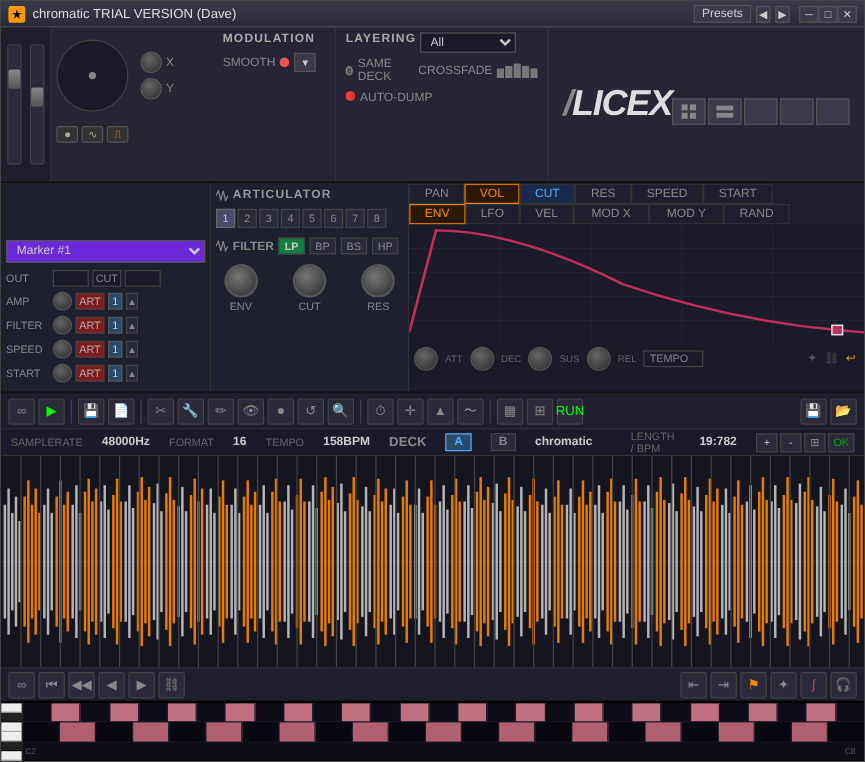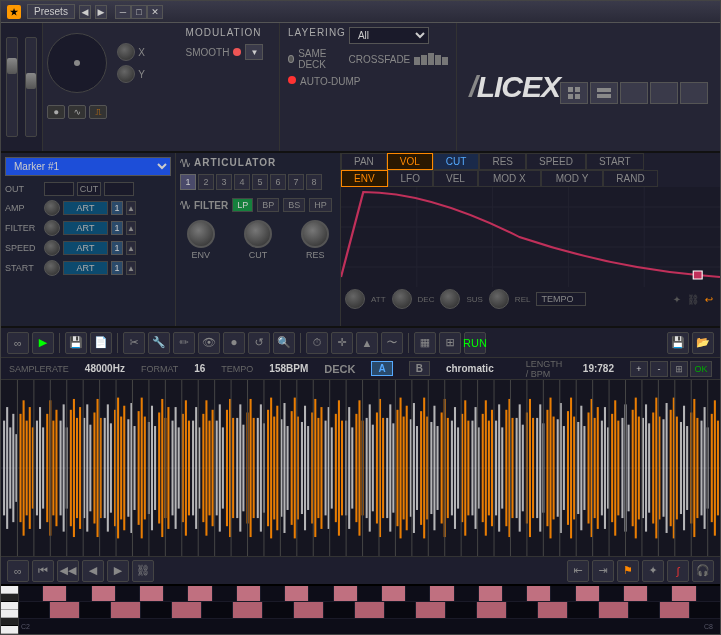--- a/index.html
+++ b/index.html
@@ -172,21 +172,21 @@
 
     
     .modulation-section {
       width: 120px;
       padding: 4px 8px;
       border-right: 1px solid #333;
     }
     .section-title {
       color: #aaa;
       font-size: 10px;
-      font-weight: normal;
+      font-weight: bold;
       letter-spacing: 1px;
       margin-bottom: 6px;
     }
     .smooth-row {
       display: flex;
       align-items: center;
       gap: 4px;
       margin-top: 4px;
     }
     .smooth-label {
@@ -309,27 +309,28 @@
       border: 1px solid #666;
       cursor: pointer;
     }
     .region-title {
       color: #999;
       font-size: 10px;
       font-weight: bold;
       letter-spacing: 1px;
     }
     .region-dropdown {
-      background: #1d4ed8;
+      background: #6d28d9;
       border: 1px solid #555;
       color: #ccc;
       font-size: 10px;
       padding: 2px 4px;
       width: 100%;
       margin-bottom: 6px;
+      margin-top: 43px;
     }
     .param-row {
       display: flex;
       align-items: center;
       gap: 3px;
       margin-bottom: 4px;
     }
     .param-label {
       color: #888;
       font-size: 9px;
@@ -348,24 +349,24 @@
     }
     .small-knob {
       width: 16px;
       height: 16px;
       background: radial-gradient(circle at 40% 35%, #666, #2a2a2a);
       border: 1px solid #555;
       border-radius: 50%;
       cursor: pointer;
     }
     .art-box {
-      background: #0c4a6e;
+      background: #7f1d1d;
       border: 1px solid #444;
       height: 14px;
-      width: 45px;
+      width: 24px;
       display: flex;
       align-items: center;
       justify-content: center;
       font-size: 9px;
       color: #aaa;
     }
     .num-box {
       background: #1a1a2a;
       border: 1px solid #555;
       height: 14px;
@@ -439,20 +440,21 @@
       background: #2a2a3a;
       border: 1px solid #444;
       color: #888;
       font-size: 9px;
       padding: 1px 4px;
       cursor: pointer;
     }
     .filter-btn-active {
       background: #15803d;
       color: #ccc;
+      font-weight: bold;
     }
     .filter-knobs {
       display: flex;
       gap: 16px;
       margin-top: 8px;
       justify-content: space-around;
     }
     .knob-with-label {
       display: flex;
       flex-direction: column;
@@ -598,20 +600,21 @@
       flex-direction: column;
     }
   </style>
 </head>
 <body>
 
 <div class="app-window">
 
   <div class="title-bar">
     <div class="title-bar-icon">★</div>
+    <span class="title-text">chromatic TRIAL VERSION (Dave)</span>
     <div class="presets-area">
       <button class="presets-btn">Presets</button>
       <button class="nav-arrow">◀</button>
       <button class="nav-arrow">▶</button>
     </div>
     <button class="title-btn">─</button>
     <button class="title-btn">□</button>
     <button class="title-btn">✕</button>
   </div>
 

